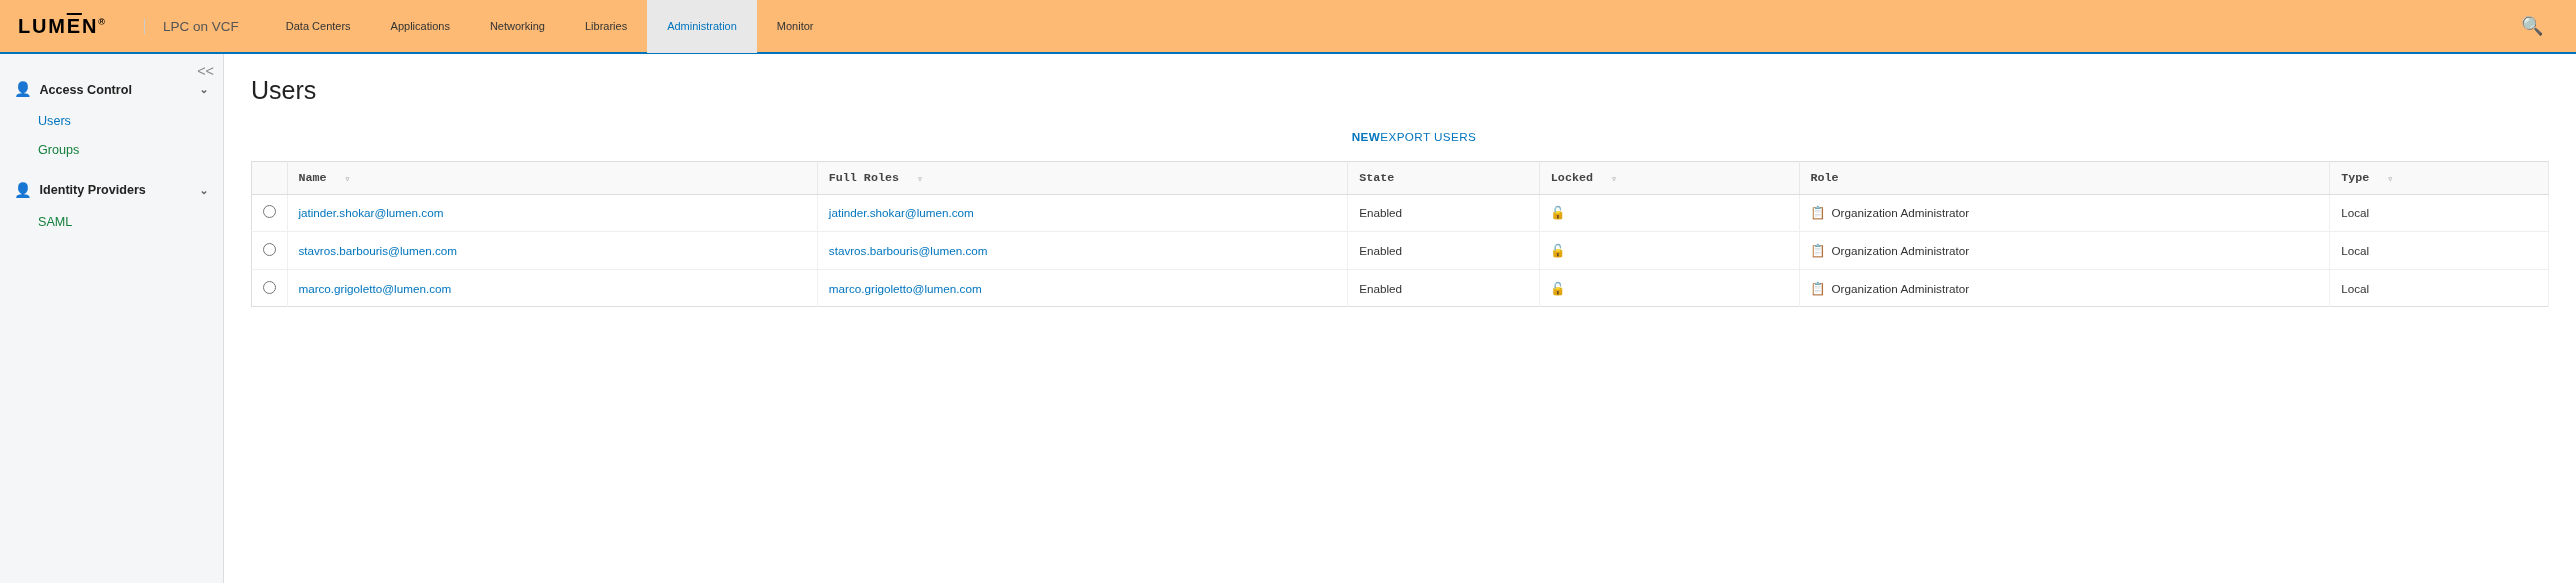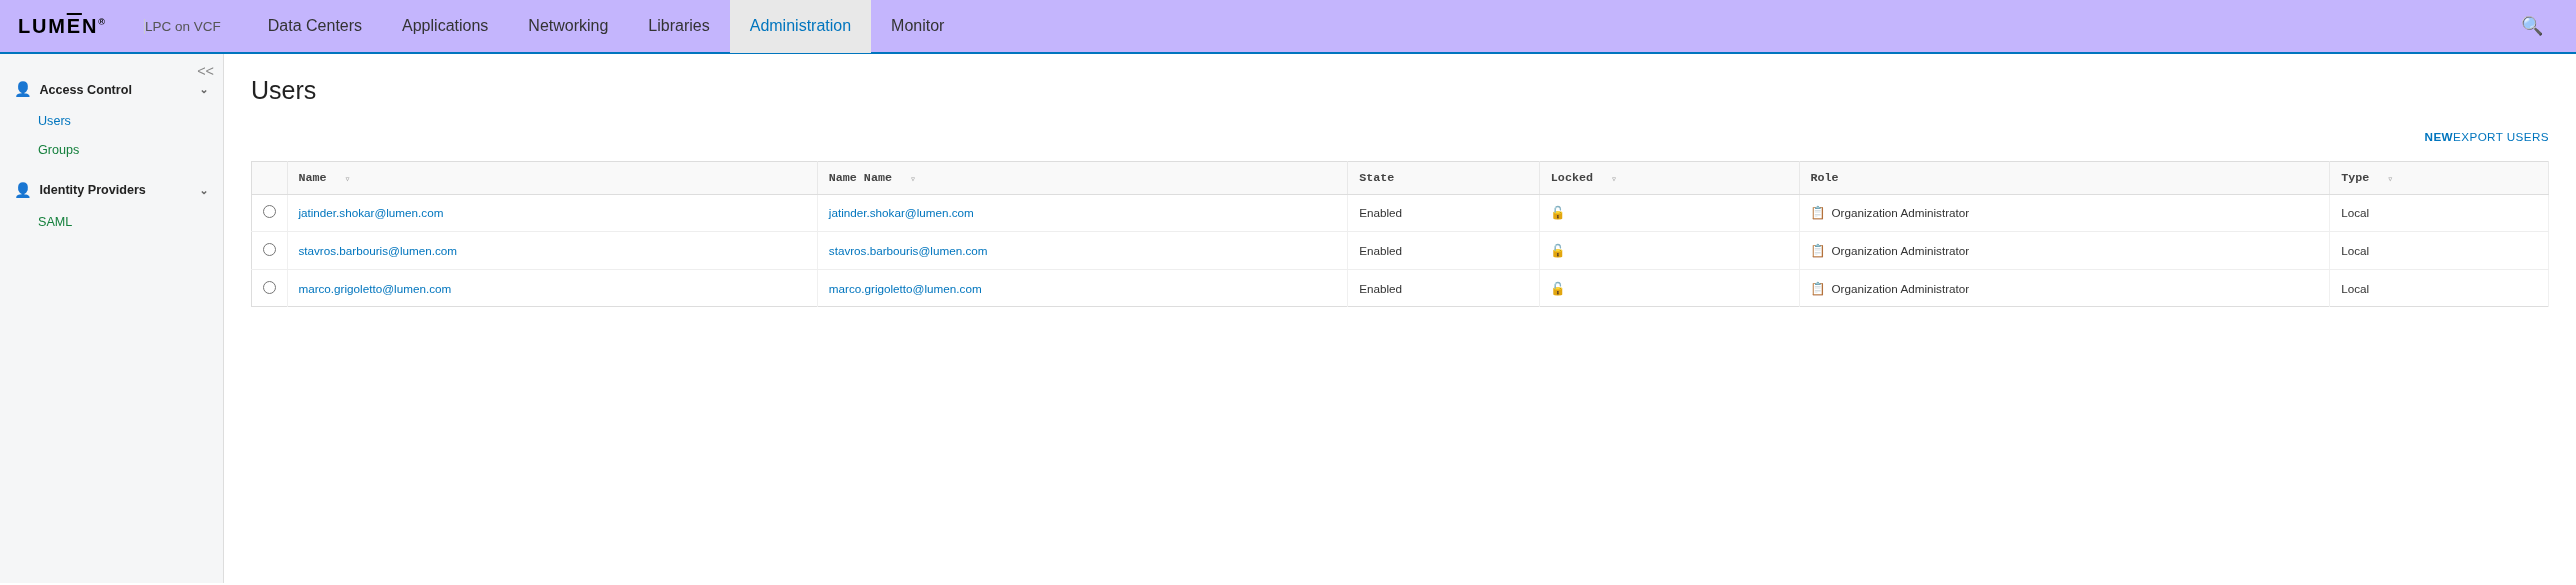--- a/index.html
+++ b/index.html
@@ -3,21 +3,21 @@
   <meta charset="utf-8">
   <style>
     * { box-sizing: border-box; margin: 0; padding: 0; }
     body { font-family: -apple-system, BlinkMacSystemFont, 'Segoe UI', Arial, sans-serif; font-size: 12.6px; background: #fff; color: #333; }
 
     
     .top-nav {
       display: flex;
       align-items: center;
       height: 54px;
-      background: #c4b5fd;
+      background: #fdba74;
       border-bottom: 2.7px solid #0075be;
       padding: 0 18px;
       gap: 0;
     }
     .logo-area {
       display: flex;
       align-items: center;
       margin-right: 18px;
       min-width: 108px;
     }
@@ -29,36 +29,37 @@
       font-family: Arial, sans-serif;
     }
     .logo-reg {
       font-size: 9px;
       vertical-align: super;
     }
     .product-name {
       font-size: 13.5px;
       color: #555;
       margin-right: 27px;
+      padding-left: 18px;
       border-left: 0.9px solid #ccc;
       white-space: nowrap;
     }
     .nav-items {
       display: flex;
       align-items: center;
       flex: 1;
       gap: 0;
     }
     .nav-item {
       padding: 0 20px;
       height: 54px;
       display: flex;
       align-items: center;
       cursor: pointer;
-      font-size: 16px;
+      font-size: 11px;
       color: #333;
       white-space: nowrap;
       border: none;
       background: none;
       text-decoration: none;
     }
     .nav-item.active {
       background: #e8e8e8;
       color: #0075be;
       font-weight: 500;
@@ -142,21 +143,21 @@
     }
     .page-title {
       font-size: 25px;
       font-weight: 400;
       color: #222;
       margin-bottom: 21.5px;
     }
     .toolbar {
       display: flex;
       align-items: center;
-      justify-content: flex-end;
+      justify-content: center;
       margin-bottom: 14.4px;
       padding-left: 28px;
     }
     .btn-new {
       color: #0075be;
       font-size: 11.7px;
       font-weight: 700;
       letter-spacing: 0.4px;
       text-transform: uppercase;
       background: none;
@@ -306,21 +307,21 @@
           <tr>
             <th class="radio-col"></th>
             <th>
               <div class="th-inner">
                 <span>Name</span>
                 <span class="filter-icon">▿</span>
               </div>
             </th>
             <th>
               <div class="th-inner">
-                <span>Name Name</span>
+                <span>Full Roles</span>
                 <span class="filter-icon">▿</span>
               </div>
             </th>
             <th>
               <div class="th-inner">
                 <span>State</span>
               </div>
             </th>
             <th>
               <div class="th-inner">

